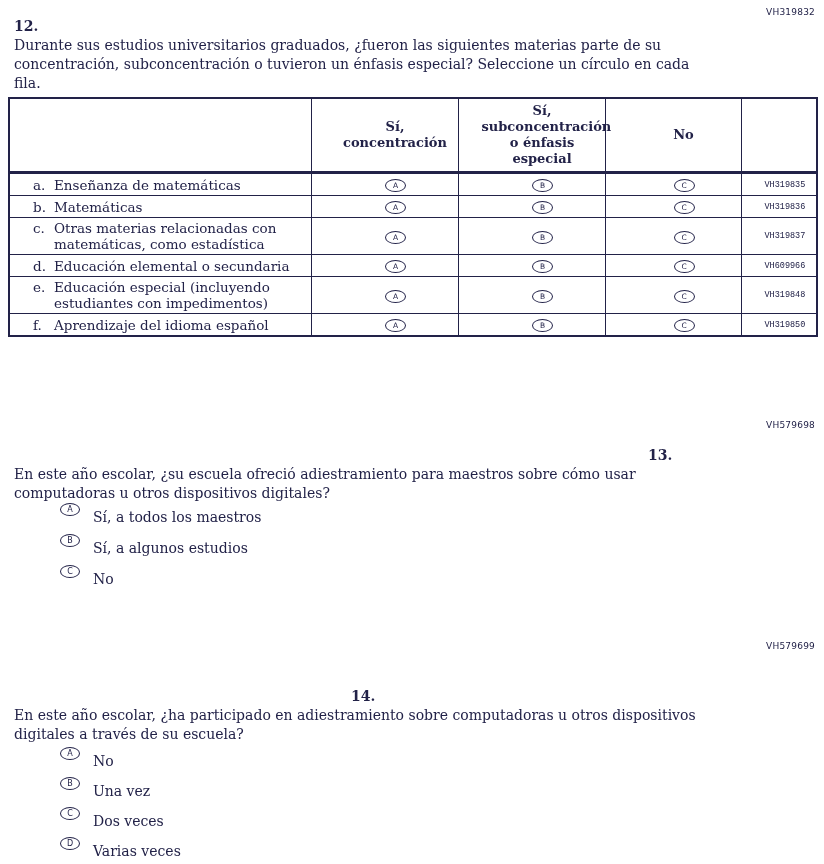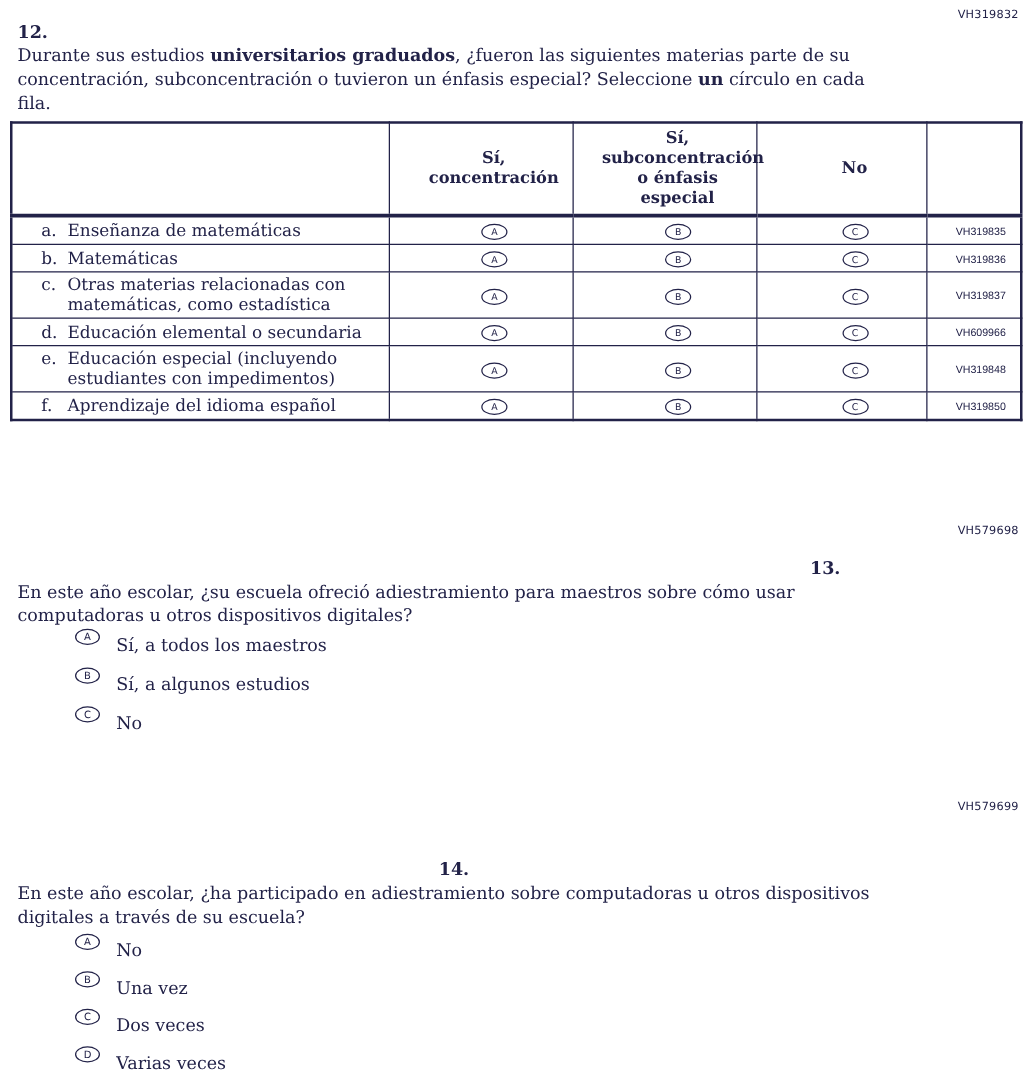--- a/index.html
+++ b/index.html
@@ -16,21 +16,21 @@
     position: absolute;
     font-family: "DejaVu Sans", "Liberation Sans", sans-serif;
     font-size: 9px;
     letter-spacing: 0.2px;
     color: #222248;
   }
 
   .q { position: absolute; display: flex; flex-direction: column; }
   .qnum { font-weight: bold; width: 26px; flex: none; font-size: 14px; line-height: 19px; }
   .qtext { font-size: 14px; line-height: 19px; }
-  .qtext b { font-weight: bold; margin-top: 22px; }
+  .qtext b { font-weight: normal; margin-top: 22px; }
 
   
   table.grid {
     position: absolute; top: 97px; left: 8px;
     width: 808px;
     border-collapse: collapse;
     table-layout: fixed;
     border: 2px solid #222248;
   }
   table.grid th, table.grid td { border: 1px solid #222248; vertical-align: middle; padding-left: 23px; }
@@ -41,21 +41,21 @@
   }
   td.lbl {
     font-size: 13.5px; line-height: 16px;
     padding: 2px 2px 2px 3px;
   }
   td.lbl .cellflex { display: flex; }
   td.lbl .ltr { width: 21px; flex: none; }
   td.lbl .ltxt { flex: 1; }
   td.opt { text-align: center; }
   td.codecell {
-    font-family: Liberation Sans, sans-serif;
+    font-family: Liberation Mono, monospace;
     font-size: 8.5px; padding-left: 3px; text-align: left;
   }
   tr.r1 { height: 21px; }
   tr.r2 { height: 36px; }
 
   
   .oval {
     display: inline-block;
     width: 21px; height: 13px;
     border: 1px solid #222248;

